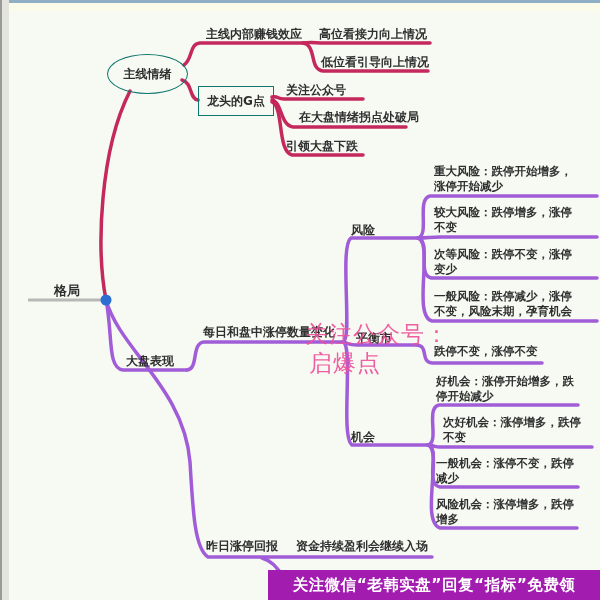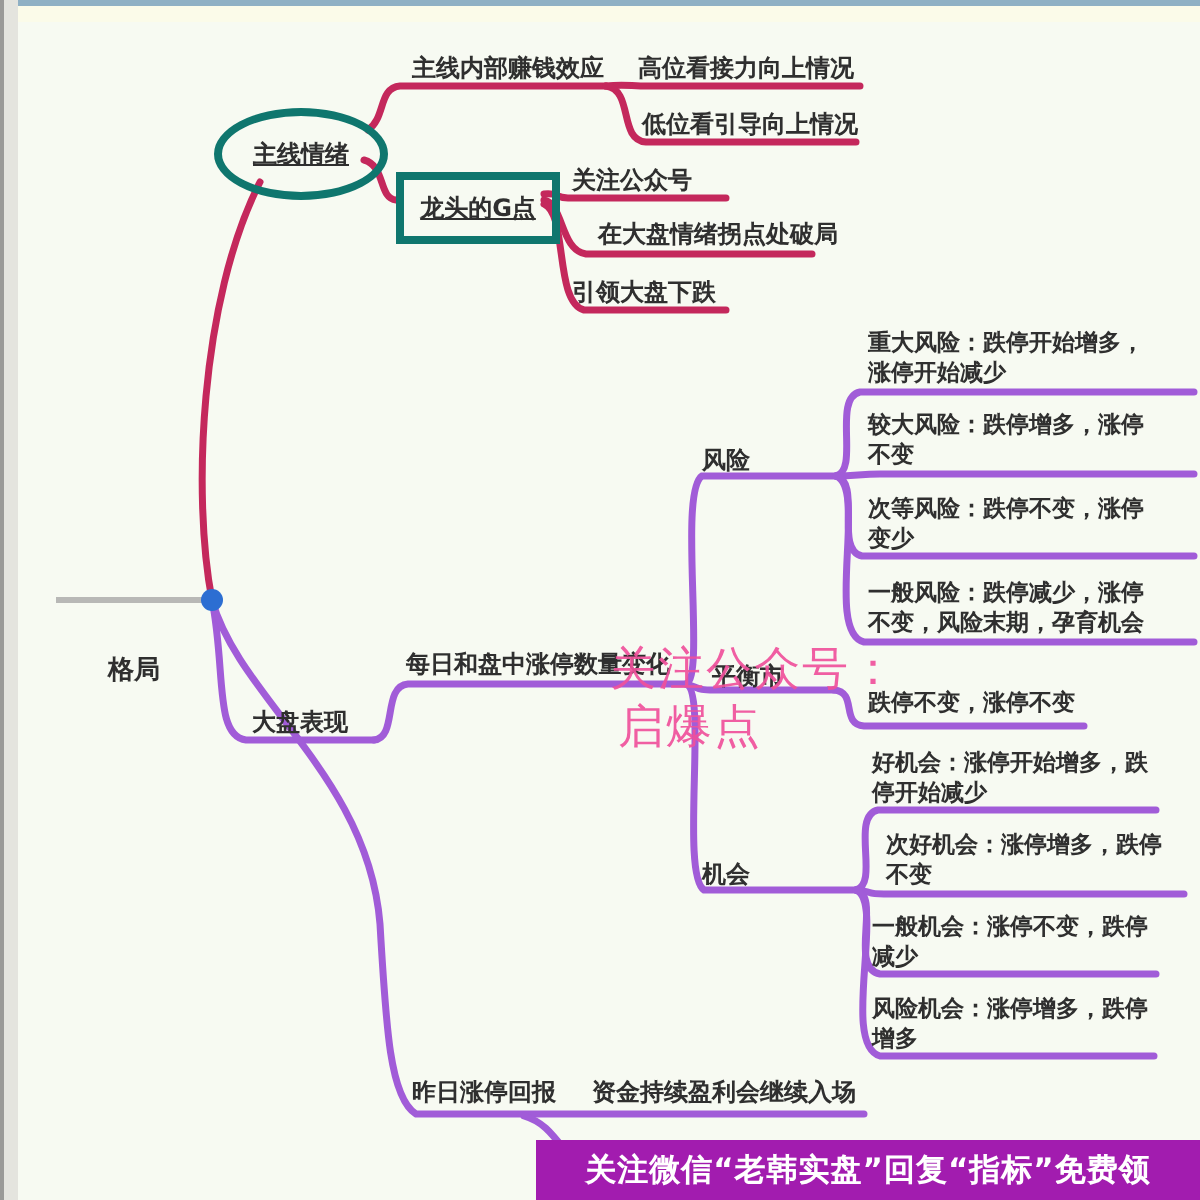--- a/index.html
+++ b/index.html
@@ -6,21 +6,21 @@
   .stage{position:relative;width:600px;height:600px;background:#f7faf2;overflow:hidden;
          font-family:"DejaVu Sans",sans-serif;}
   .top-edge{position:absolute;left:0;top:0;width:600px;height:3px;background:#8fb0c4;z-index:1;}
   .cream-band{position:absolute;left:0;top:3px;width:600px;height:8px;background:#fbfbe9;z-index:1;}
   .lstrip-dark{position:absolute;left:0;top:0;width:2px;height:600px;background:#9a9a98;z-index:1;}
   .lstrip-light{position:absolute;left:2px;top:0;width:7px;height:600px;background:#e4e4de;z-index:1;}
   svg.lines{position:absolute;left:0;top:0;z-index:2;}
   .lbl{position:absolute;font-weight:bold;font-size:12px;color:#2f2f2f;white-space:nowrap;z-index:3;}
   .leaf{font-size:11.5px;line-height:15px;white-space:pre-line;width:152px;}
   .shape{position:absolute;display:flex;align-items:center;justify-content:center;
-         border:4px solid #0f766e;z-index:3;font-weight:bold;font-size:12px;color:#2f2f2f;text-decoration:underline;}
+         border:1px solid #0f766e;z-index:3;font-weight:bold;font-size:12px;color:#2f2f2f;}
   .ellipse{border-radius:50%;}
   .watermark{position:absolute;z-index:5;color:#f0519c;font-weight:normal;opacity:.92;
              letter-spacing:1px;white-space:nowrap;}
   .wm1{left:305px;top:319px;font-size:23px;}
   .wm2{left:309px;top:348px;font-size:23px;}
   .banner{position:absolute;left:268px;top:570px;width:332px;height:30px;background:#a21caf;
           z-index:6;display:flex;align-items:center;justify-content:center;}
   .banner span{color:#fff;font-weight:bold;font-size:15.5px;letter-spacing:.5px;white-space:nowrap;}
 </style>
 </head>
@@ -62,21 +62,21 @@
       <path d="M428,445 C440,442 425,408 439,405 L578,405"></path>
       <path d="M428,445 C438,446 432,447 442,447 L592,447"></path>
       <path d="M428,445 C441,448 424,484 440,487 L578,487"></path>
       <path d="M428,445 C443,451 420,522 440,528 L577,528"></path>
       <path d="M106,300 C120,350 184,388 190,462 C193,514 195,549 208,557 L432,557"></path>
       <path d="M262,558 C272,561 276,567 284,577"></path>
     </g>
     <circle cx="106" cy="300" r="5.5" fill="#2c6ed2"></circle>
   </svg>
 
-  <div class="lbl" style="left:54px;top:282px;font-size:13px;margin-top:44px;">格局</div>
+  <div class="lbl" style="left:54px;top:282px;font-size:13px;">格局</div>
 
   <div class="shape ellipse" style="left:107px;top:54px;width:79px;height:38px;">
     <span>主线情绪</span>
   </div>
   <div class="lbl" style="left:206px;top:26px;">主线内部赚钱效应</div>
   <div class="lbl" style="left:319px;top:26px;">高位看接力向上情况</div>
   <div class="lbl" style="left:321px;top:54px;">低位看引导向上情况</div>
   <div class="shape" style="left:198px;top:86px;width:74px;height:28px;">
     <span>龙头的G点</span>
   </div>

